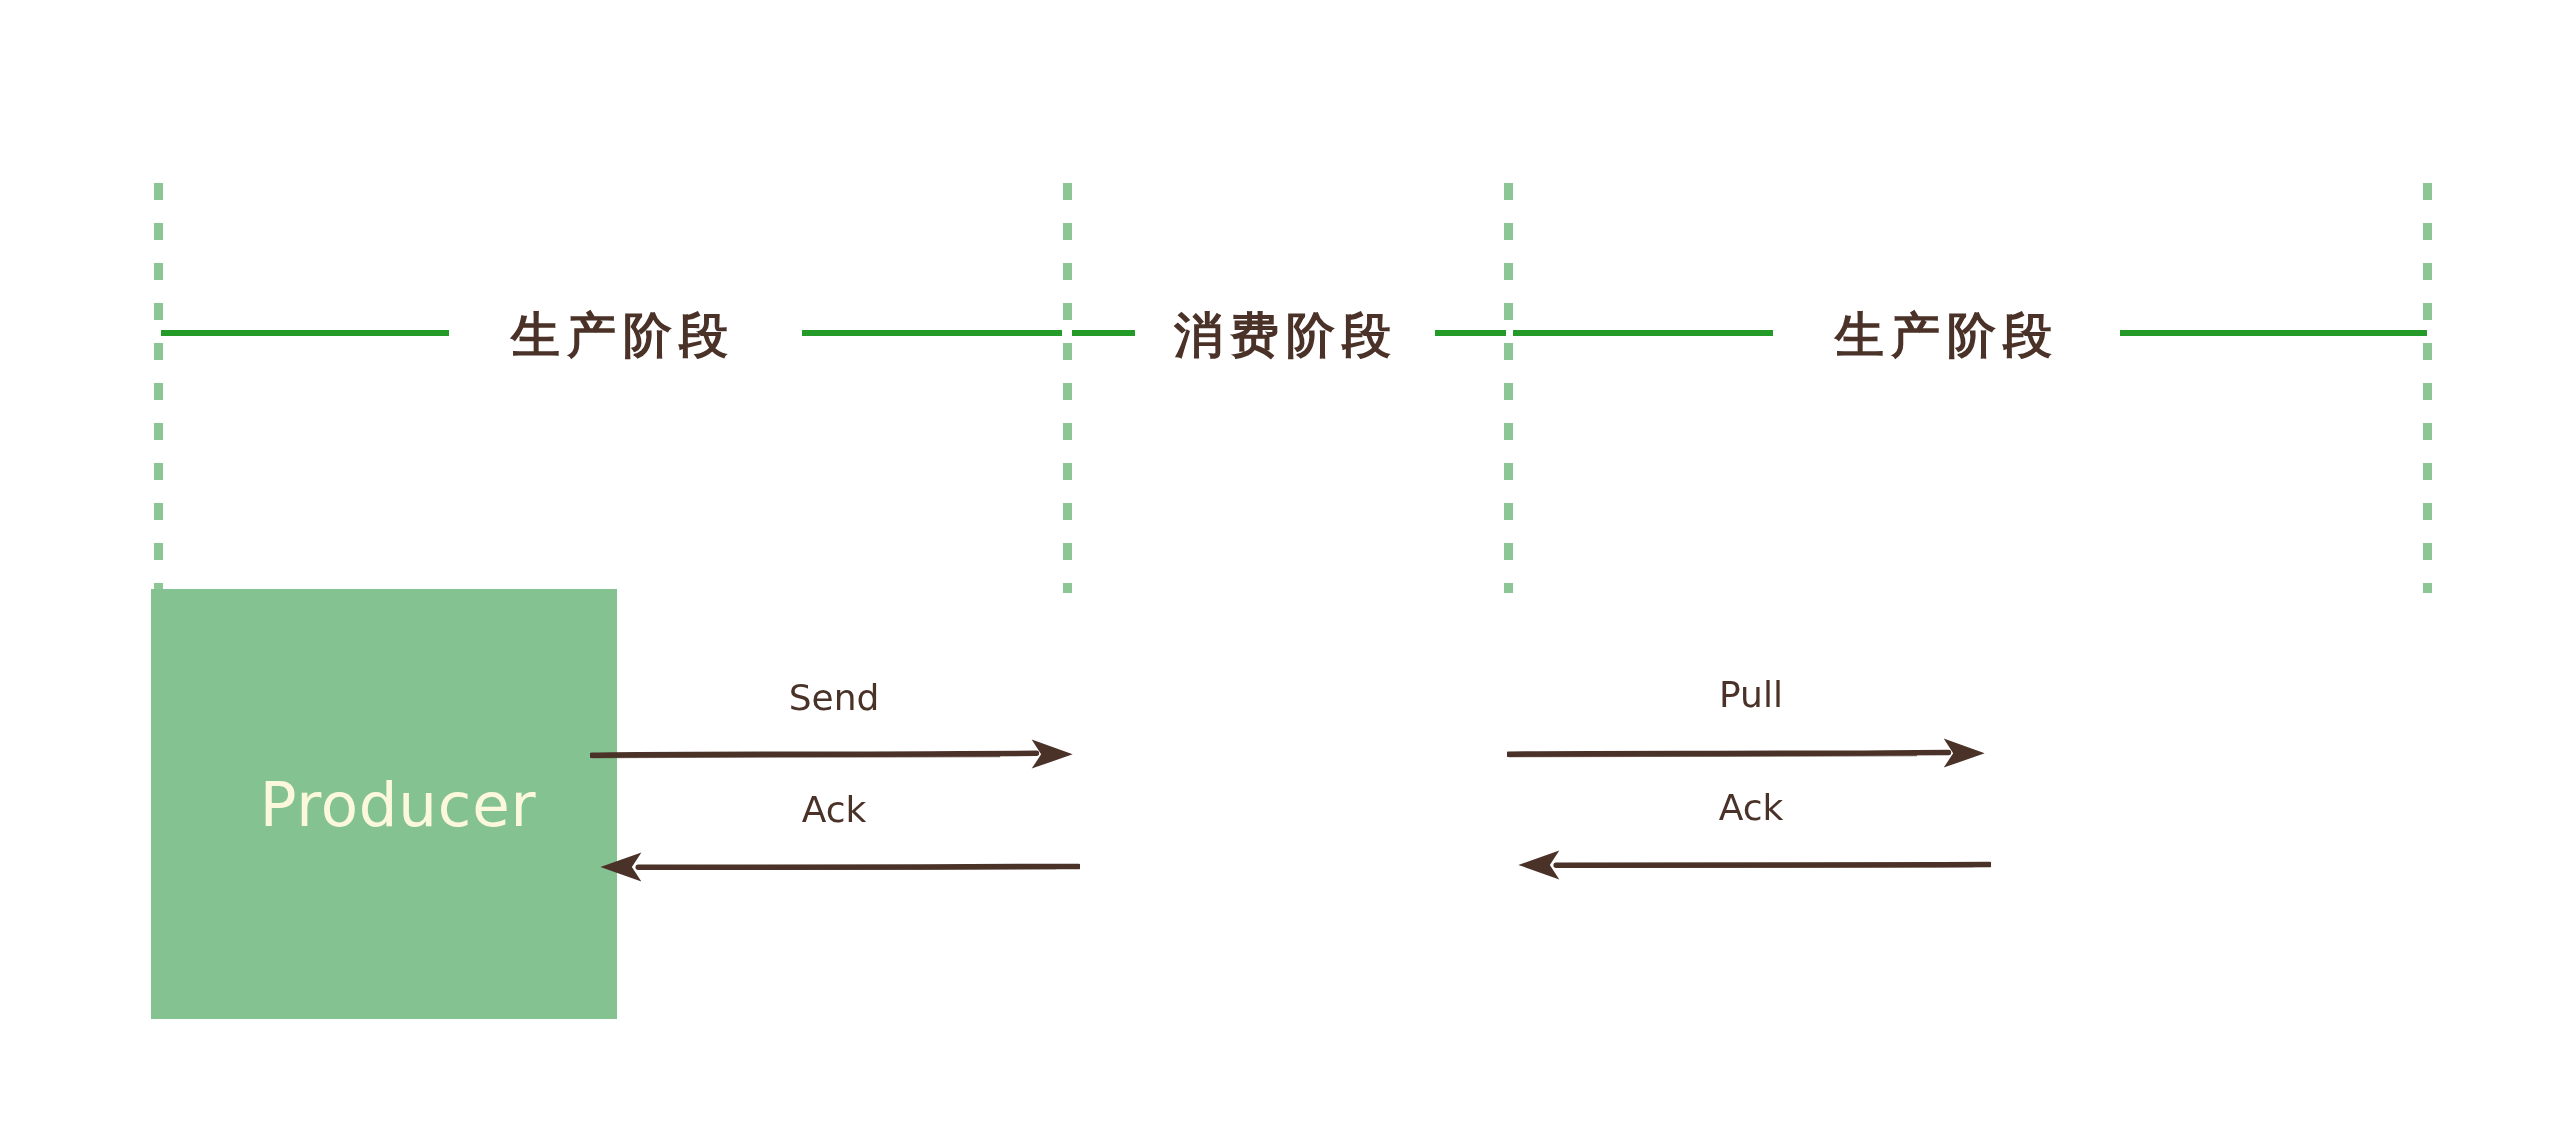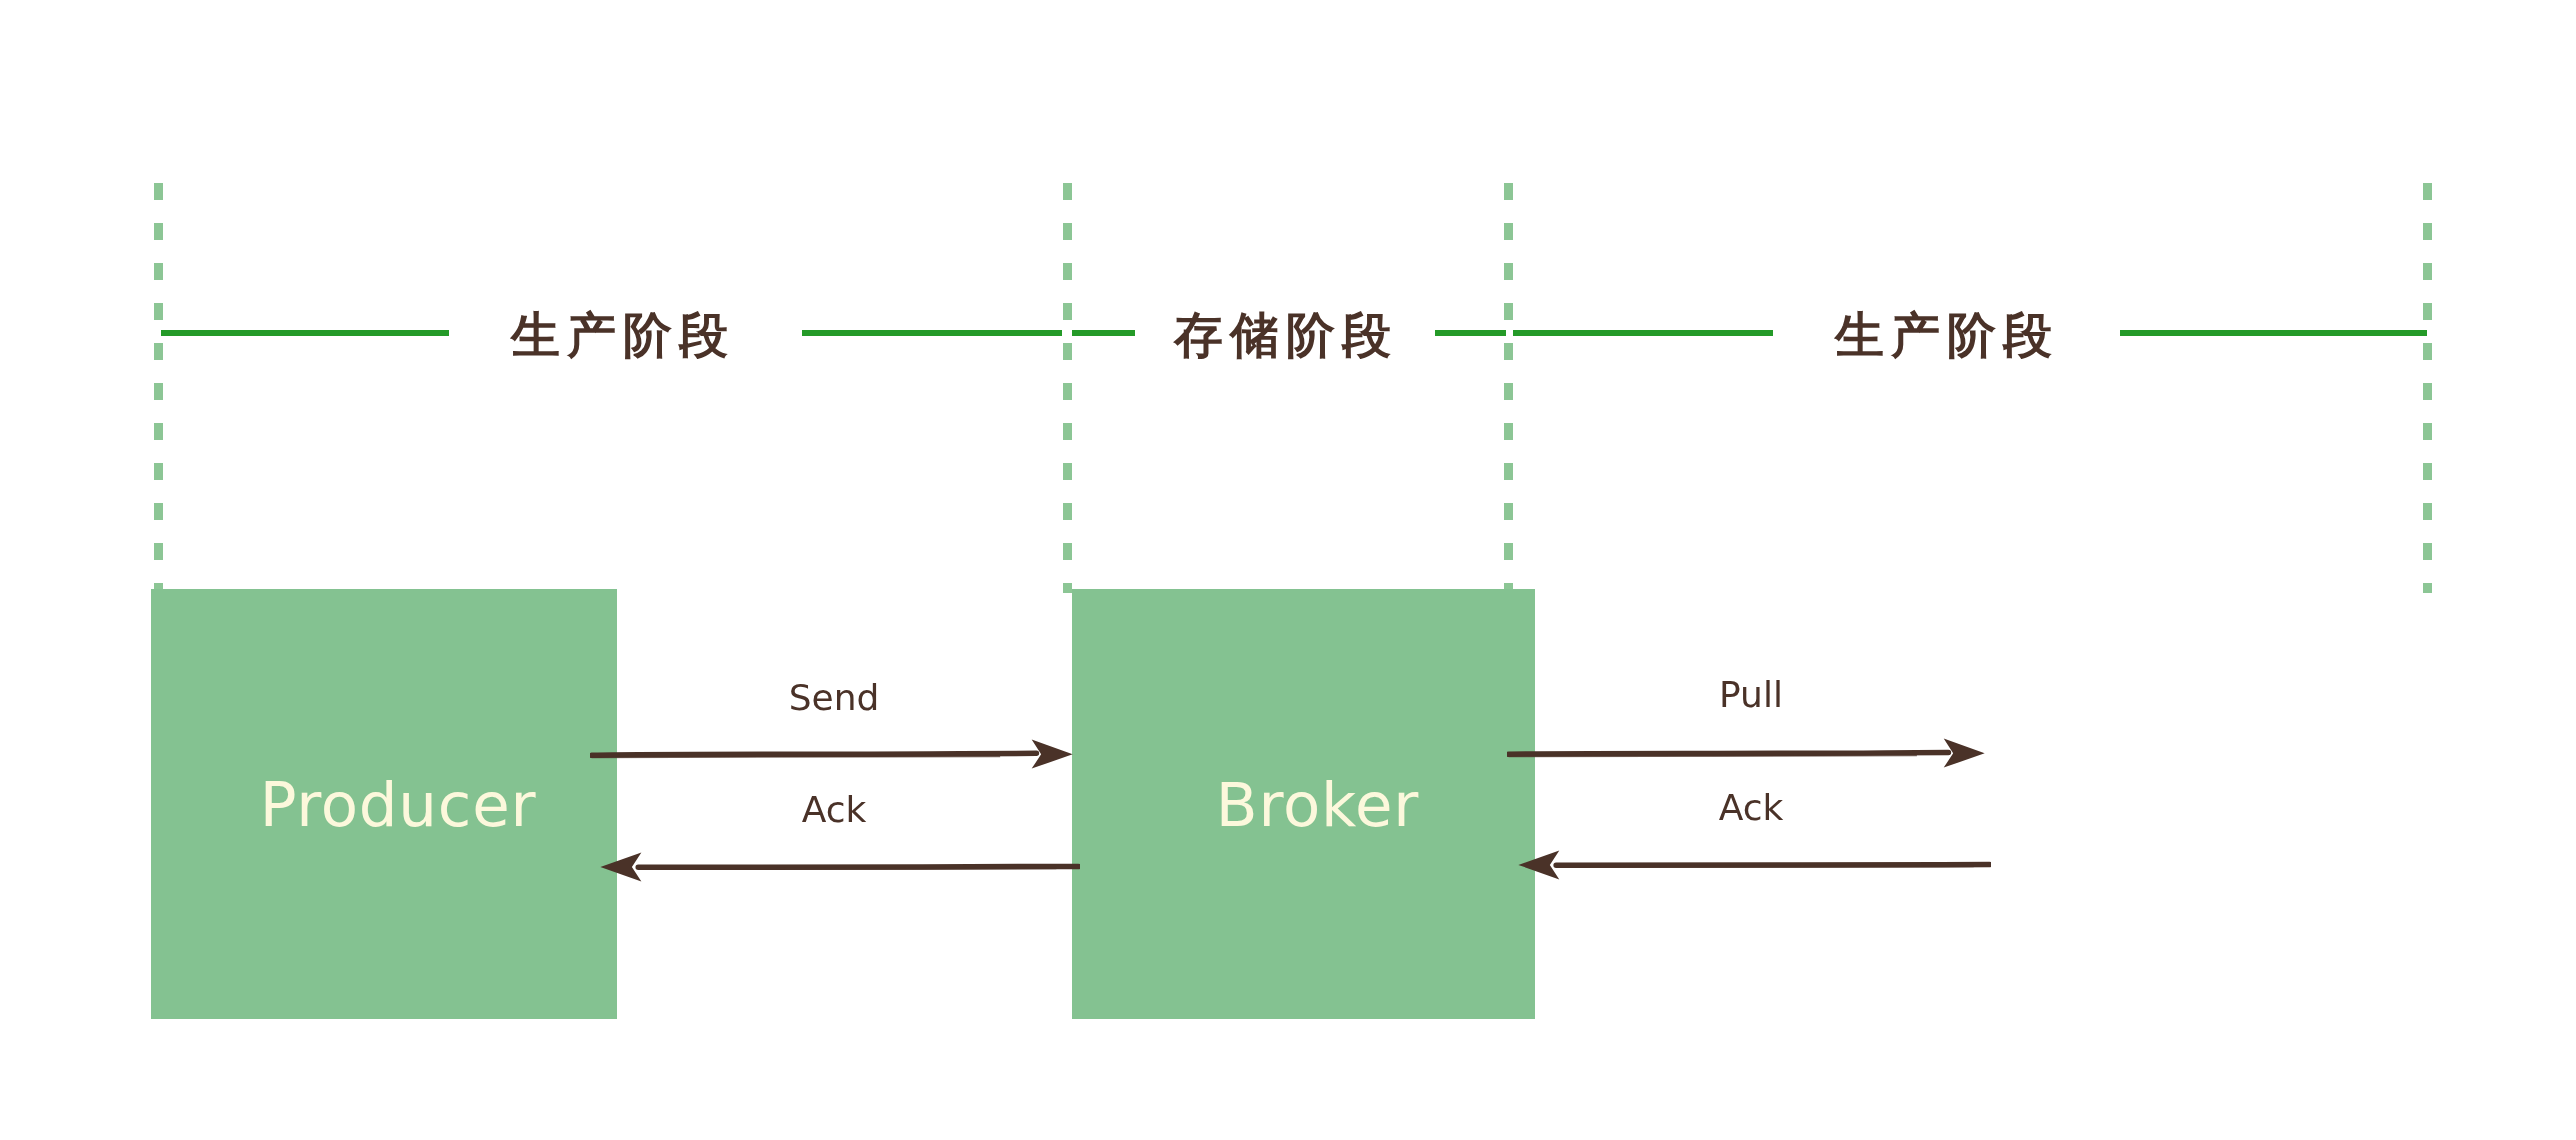--- a/index.html
+++ b/index.html
@@ -102,30 +102,27 @@
   <div class="rule" style="left:161px; top:330px; width:288px;"></div>
   <div class="rule" style="left:802px; top:330px; width:260px;"></div>
 
   <div class="rule" style="left:1072px; top:330px; width:63px;"></div>
   <div class="rule" style="left:1435px; top:330px; width:71px;"></div>
 
   <div class="rule" style="left:1513px; top:330px; width:260px;"></div>
   <div class="rule" style="left:2120px; top:330px; width:307px;"></div>
 
   <div class="phase-label" style="left:623px; top:335px;">生产阶段</div>
-  <div class="phase-label" style="left:1286px; top:335px;">存储阶段</div>
+  <div class="phase-label" style="left:1286px; top:335px;">消费阶段</div>
   <div class="phase-label" style="left:1947px; top:335px;">生产阶段</div>
 
   <div class="node" style="left:151px; top:589px; width:438px; height:430px;">
     <span class="node-label">Producer</span>
   </div>
 
-  <div class="node" style="left:1072px; top:589px; width:435px; height:430px;">
-    <span class="node-label">Broker</span>
-  </div>
 
 
   <div class="arrow" style="left:590px; top:731px; width:489px;">
     <svg viewBox="0 0 620 60" preserveAspectRatio="none">
       <path d="M2,31 C120,28.5 300,30.5 470,29 L566,28.5" stroke="#4a3228" stroke-width="7" fill="none" stroke-linecap="round"></path>
       <path d="M2,33.6 C150,32 320,33.5 520,32.2" stroke="#4a3228" stroke-width="2.4" fill="none" opacity="0.7"></path>
       <path d="M560,11 L612,29.8 L560,48 L572,29.8 Z" fill="#4a3228"></path>
     </svg>
   </div>
   <div class="msg-label" style="left:834px; top:698px;">Send</div>

